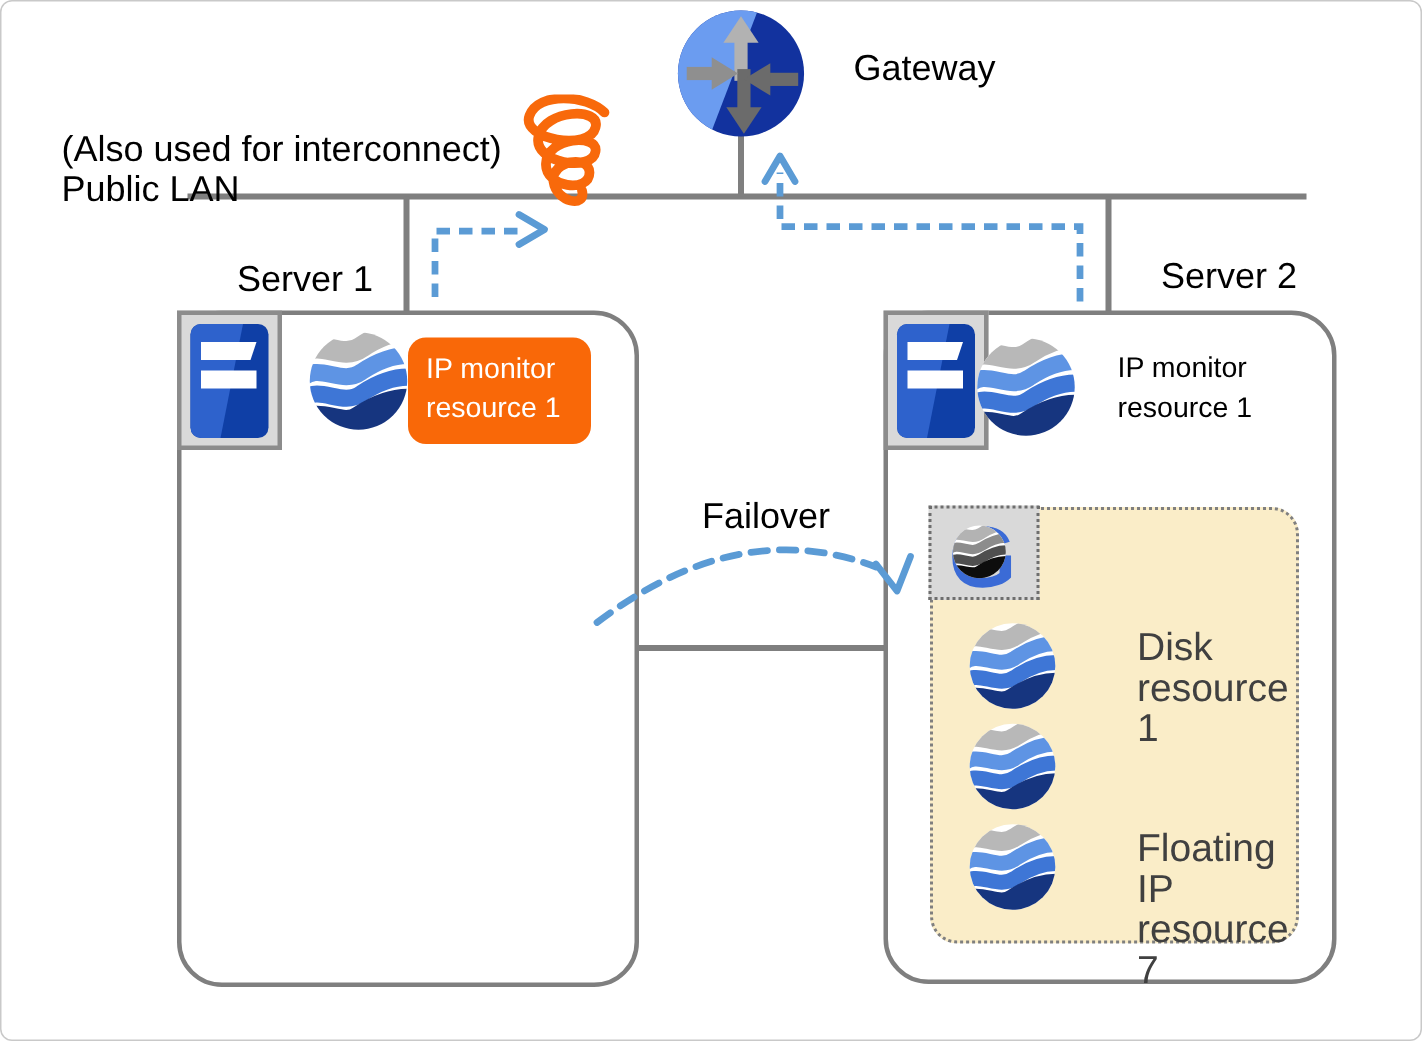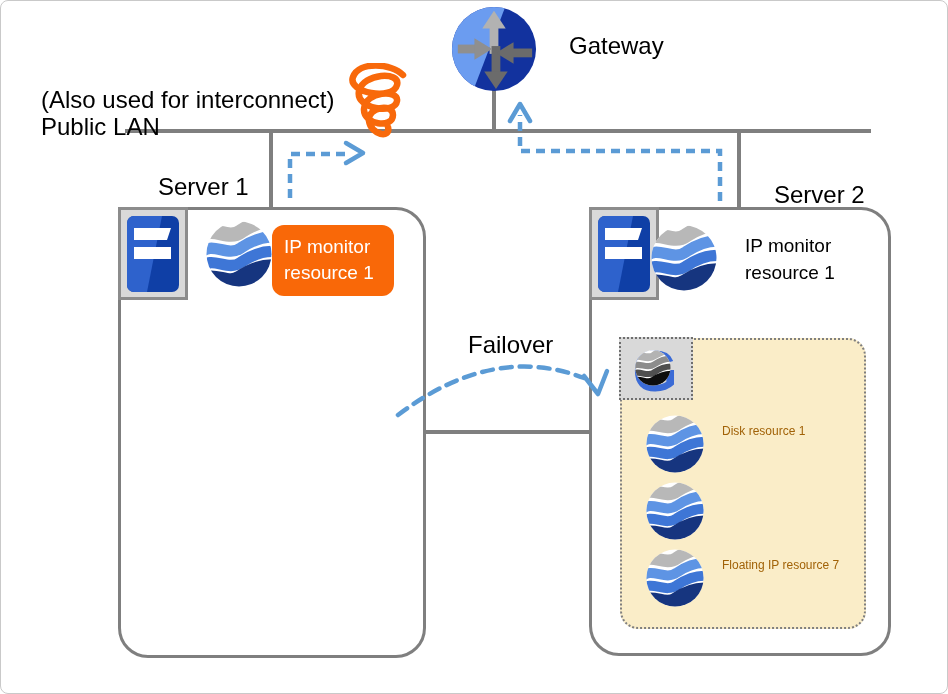--- a/index.html
+++ b/index.html
@@ -7,21 +7,21 @@
   .abs{position:absolute;}
   .line{position:absolute;background:#7f7f7f;}
   .label{position:absolute;color:#000;font-size:24px;line-height:27px;white-space:nowrap;}
   .server-box{position:absolute;background:#fff;border:3px solid #7f7f7f;border-radius:30px;box-sizing:border-box;z-index:2;}
   .server-icon-frame{position:absolute;width:70px;height:93px;background:#d9d9d9;border:3px solid #8c8c8c;box-sizing:border-box;z-index:4;display:flex;align-items:center;justify-content:center;}
   .globe{position:absolute;z-index:4;}
   .badge{position:absolute;background:#f96808;border-radius:12px;color:#fff;font-size:19px;line-height:26px;padding:9px 12px;box-sizing:border-box;z-index:4;}
   .mon-text{position:absolute;color:#000;font-size:19px;line-height:27px;width:112px;z-index:4;}
   .group-box{position:absolute;background:#faedc8;border:2px dotted #7f7f7f;border-radius:18px;box-sizing:border-box;z-index:3;}
   .group-icon-frame{position:absolute;width:74px;height:63px;background:#d9d9d9;border:2px dotted #6e6e6e;box-sizing:border-box;z-index:4;display:flex;align-items:center;justify-content:center;}
-  .res-label{position:absolute;color:#a16207;font-size:12px;line-height:27px;width:118px;z-index:4;}
+  .res-label{position:absolute;color:#404040;font-size:26px;line-height:27px;width:118px;z-index:4;margin-left:36px;}
   #arrow-overlay{position:absolute;left:0;top:0;z-index:5;pointer-events:none;}
   #coil{position:absolute;left:338px;top:62px;z-index:6;}
   .ctr{text-align:center;}
 </style>
 </head>
 <body>
 
 <div id="stage">
 
   <svg width="0" height="0" style="position:absolute">
@@ -95,21 +95,21 @@
         <use href="#server-tower"></use>
       </svg>
   </div>
   <div class="globe" style="left:205px;top:220px;">
     <svg width="66" height="66" viewBox="0 0 64 64">
         <use href="#globe-color"></use>
       </svg>
   </div>
   <div class="badge" style="left:271px;top:224px;width:122px;height:71px;">IP monitor resource 1</div>
 
-  <div class="label" style="left:773px;top:180px;">Server 2</div>
+  <div class="label" style="left:773px;top:170px;">Server 2</div>
   <div class="server-box" style="left:588px;top:206px;width:302px;height:449px;"></div>
   <div class="server-icon-frame" style="left:588px;top:206px;">
     <svg width="64" height="86" viewBox="0 0 64 86">
         <use href="#server-tower"></use>
       </svg>
   </div>
   <div class="globe" style="left:650px;top:224px;">
     <svg width="66" height="66" viewBox="0 0 64 64">
         <use href="#globe-color"></use>
       </svg>

